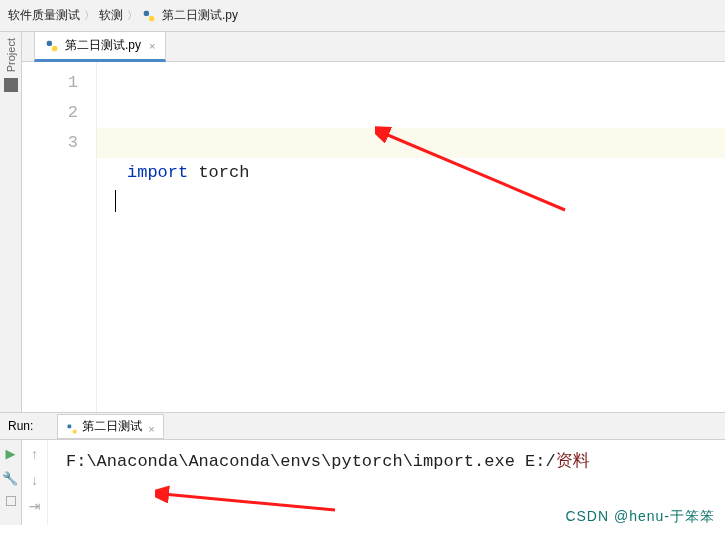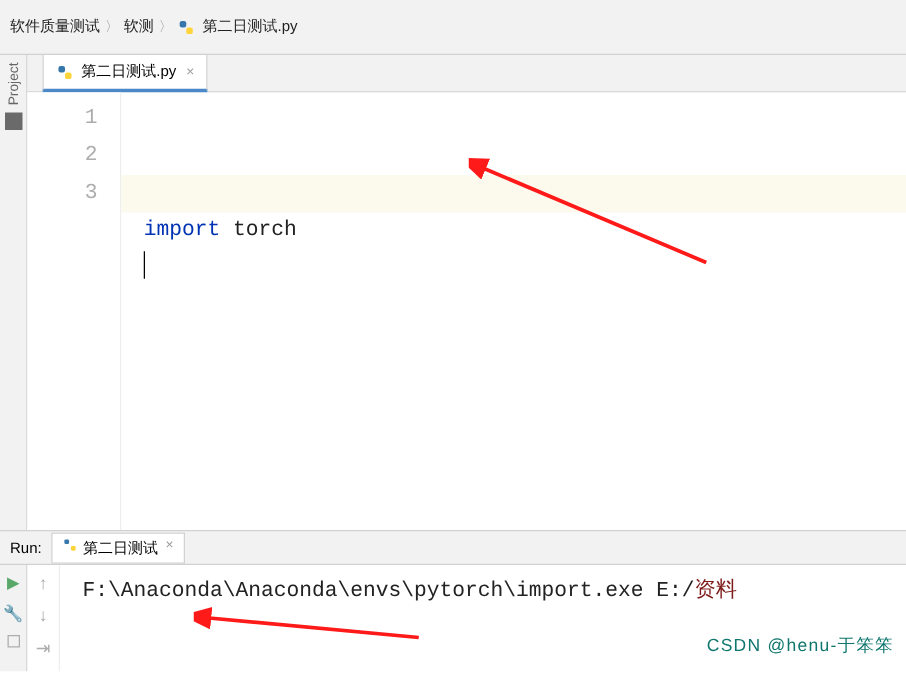--- a/index.html
+++ b/index.html
@@ -1,40 +1,40 @@
 <!DOCTYPE html>
 <html><head>
 <meta charset="utf-8">
 <style>
   * { margin: 0; padding: 0; box-sizing: border-box; }
   body { font-family: "Microsoft YaHei", Arial, sans-serif; font-size: 12px; background: #fff; width: 725px; height: 544px; overflow: hidden; position: relative; }
-  .breadcrumb { height: 44px; background: #f2f2f2; border-bottom: 1px solid #d1d1d1; display: flex; align-items: center; padding: 0 8px; gap: 4px; }
+  .breadcrumb { height: 32px; background: #f2f2f2; border-bottom: 1px solid #d1d1d1; display: flex; align-items: center; padding: 0 8px; gap: 4px; }
   .bc-item { color: #222; }
   .bc-arrow { color: #999; font-size: 11px; }
   .py-ic { display: inline-block; width: 14px; height: 14px; vertical-align: middle; margin-right: 2px; }
   .main { display: flex; height: 380px; }
   .sidebar { width: 22px; background: #f2f2f2; border-right: 1px solid #d1d1d1; display: flex; flex-direction: column; align-items: center; padding-top: 6px; gap: 6px; }
   .sidebar-label { writing-mode: vertical-rl; transform: rotate(180deg); font-size: 11px; color: #666; }
   .sidebar-icon { width: 14px; height: 14px; background: #6a6a6a; }
   .editor-area { flex: 1; display: flex; flex-direction: column; }
   .tabs { height: 30px; background: #f2f2f2; border-bottom: 1px solid #d1d1d1; display: flex; align-items: flex-end; padding-left: 12px; }
   .tab { background: #fff; border: 1px solid #d1d1d1; border-bottom: 3px solid #4a88c7; padding: 5px 10px; display: flex; align-items: center; gap: 4px; font-size: 12px; position: relative; top: 1px; }
   .tab .close { color: #999; font-size: 11px; margin-left: 4px; cursor: pointer; }
   .code-area { flex: 1; display: flex; background: #fff; font-family: "Consolas","Courier New",monospace; font-size: 17px; position: relative; }
   .gutter { width: 75px; background: #fff; color: #adadad; text-align: right; padding: 6px 18px 0 0; border-right: 1px solid #eee; line-height: 30px; }
   .code { flex: 1; padding: 6px 0 0 18px; line-height: 30px; white-space: pre; color: #222; position: relative; }
-  .kw { color: #0033b3; }
+  .kw { color: #0033b3; margin-left: 12px; }
   .fn { font-style: italic; }
   .caret-line { position: absolute; left: 0; right: 0; top: 66px; height: 30px; background: #fcfaed; z-index: 0; }
   .code-lines { position: relative; z-index: 1; }
   .caret { display: inline-block; width: 1px; height: 22px; background: #000; vertical-align: middle; position: relative; top: -2px; }
   .arrow1 { position: absolute; left: 375px; top: 125px; z-index: 5; pointer-events:none;}
   .arrow2 { position: absolute; left: 155px; top: 480px; z-index: 5; pointer-events:none;}
-  .run-header { height: 28px; background: #f2f2f2; border-top: 1px solid #d1d1d1; border-bottom: 1px solid #d1d1d1; display: flex; align-items: center; padding: 0 8px; gap: 8px; }
-  .run-tab { background: #fff; border: 1px solid #d1d1d1; padding: 3px 8px; display: flex; align-items: flex-start; gap: 4px; font-size: 12px; }
+  .run-header { height: 28px; background: #f2f2f2; border-top: 1px solid #d1d1d1; border-bottom: 1px solid #d1d1d1; display: flex; align-items: center; padding: 0 8px; gap: 24px; }
+  .run-tab { background: #fff; border: 1px solid #d1d1d1; padding: 3px 8px; display: flex; align-items: flex-end; gap: 4px; font-size: 12px; }
   .run-tab .close { color: #999; font-size: 11px; margin-left: 2px; }
   .pyc-ic { display:inline-block; width:12px; height:12px; }
   .console { display: flex; height: 85px; }
   .console-tools { width: 22px; background: #f2f2f2; border-right: 1px solid #d1d1d1; display: flex; flex-direction: column; align-items: center; padding-top: 6px; gap: 10px; }
   .console-tools2 { width: 26px; background: #fff; border-right: 1px solid #eee; display: flex; flex-direction: column; align-items: center; padding-top: 6px; gap: 10px; color: #adadad; font-size: 14px; }
   .play { color: #59a869; font-size: 13px; }
   .wrench { color: #6a6a6a; font-size: 13px; }
   .stop-sq { width: 10px; height: 10px; border: 1px solid #adadad; }
   .console-out { flex: 1; font-family: "Consolas","Courier New",monospace; font-size: 17px; padding: 8px 0 0 18px; line-height: 28px; color: #222; white-space: pre; }
   .path-cn { color: #7f1d1d; }

